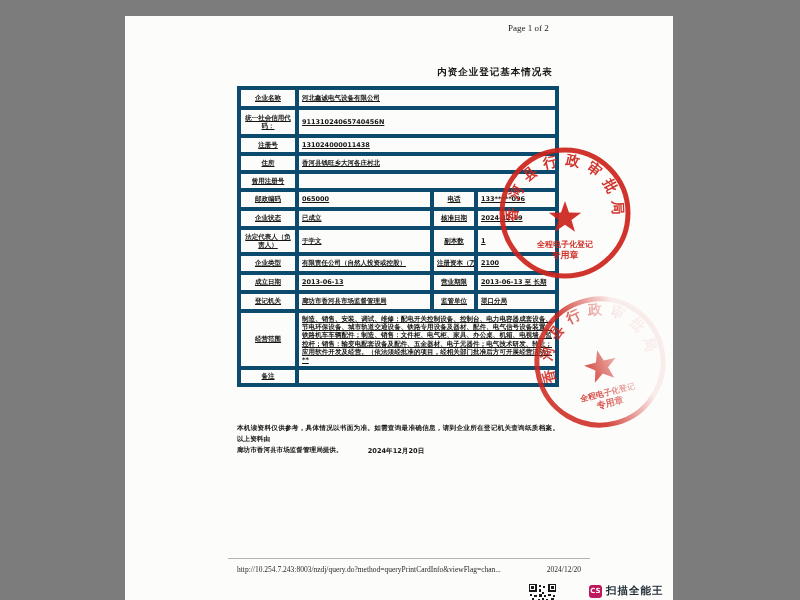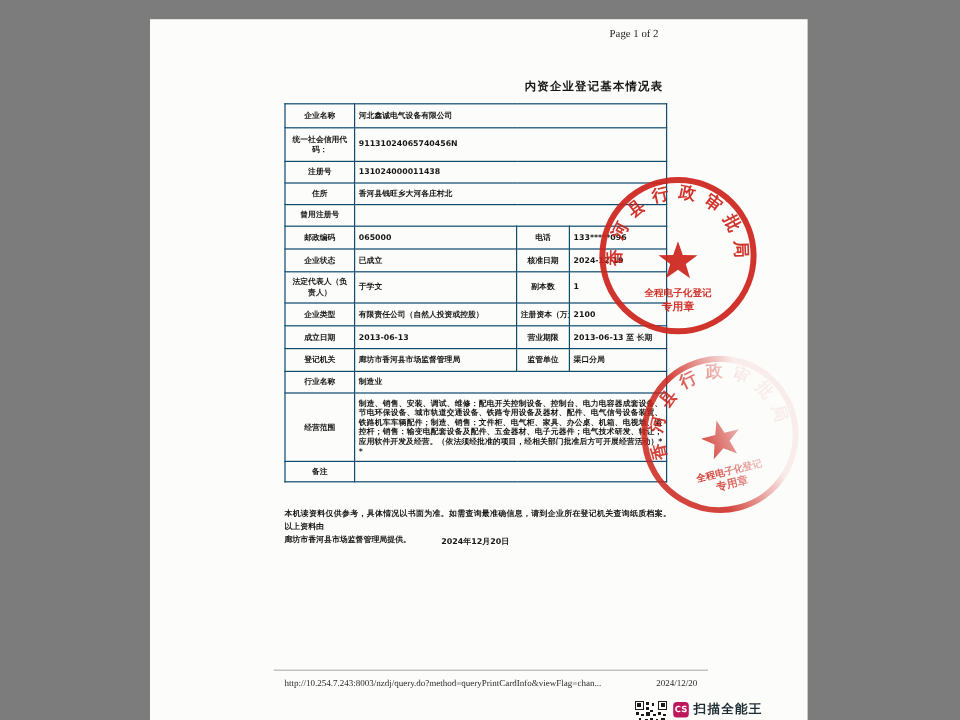--- a/index.html
+++ b/index.html
@@ -5,22 +5,22 @@
   html,body{margin:0;padding:0;}
   .canvas{position:relative;width:800px;height:600px;background:#7c7c7c;overflow:hidden;
           font-family:"DejaVu Sans","Liberation Sans",sans-serif;color:#161616;}
   .page{position:absolute;left:125px;top:16px;width:548px;height:600px;background:#fcfcfa;}
   .page-indicator{position:absolute;left:383px;top:7px;font-family:"Liberation Serif",serif;
           font-size:9px;color:#222;}
   .doc-title{position:absolute;left:0;top:50px;width:652px;text-align:center;
           font-size:9.5px;font-weight:700;letter-spacing:1px;margin-left:44px;}
   table.form-table{position:absolute;left:112px;top:70px;width:318px;border-collapse:collapse;
           table-layout:fixed;}
-  table.form-table td{border:1px solid #0c4a6e;font-size:6.5px;font-weight:600;
-          padding:1px 3px;line-height:1.25;overflow:hidden;word-break:break-all;}
+  table.form-table td{border:4px solid #0c4a6e;font-size:6.5px;font-weight:600;
+          padding:1px 3px;line-height:1.25;overflow:hidden;word-break:break-all;text-decoration:underline;}
   td.lab{text-align:center;vertical-align:middle;}
   td.val{text-align:left;vertical-align:middle;}
   td.small-lab{font-size:5.5px;white-space:nowrap;padding:1px 1px;text-align:center;}
   td.scope{font-size:6.6px;line-height:1.6;padding:2px 4px;text-align:justify;vertical-align:middle;}
   .footer-note{position:absolute;left:112px;top:407px;width:322px;font-size:6.6px;
           font-weight:600;line-height:1.7;text-align:justify;}
   .footer-date{position:absolute;left:112px;top:431px;width:318px;text-align:center;
           font-size:6.6px;font-weight:600;}
   .sep-line{position:absolute;left:103px;top:542px;width:362px;height:1px;background:#b3b3b3;}
   .url-row{position:absolute;left:112px;top:549px;width:344px;display:flex;
@@ -29,21 +29,21 @@
   .stamp{position:absolute;width:140px;height:140px;pointer-events:none;}
   .stamp1{left:370px;top:127px;opacity:.92;}
   .stamp2{left:405px;top:276px;opacity:.85;transform:rotate(-14deg);
           -webkit-mask-image:linear-gradient(80deg,#000 38%,rgba(0,0,0,.08) 72%);
           mask-image:linear-gradient(80deg,#000 38%,rgba(0,0,0,.08) 72%);}
   .camscanner{position:absolute;left:404px;top:568px;display:flex;align-items:flex-start;}
   .qr{width:27px;height:27px;}
   .cs-col{margin-left:5px;}
   .cs-row{display:flex;align-items:center;}
   .cs-logo{width:13px;height:13px;background:#be185d;border-radius:3px;color:#fff;
-          font-size:7px;font-weight:700;display:flex;align-items:center;justify-content:center;}
+          font-size:7px;font-weight:700;display:flex;align-items:center;justify-content:center;margin-left:28px;}
   .cs-brand{margin-left:4px;font-size:10.5px;font-weight:700;color:#1d2b33;letter-spacing:1px;}
   .cs-tagline{margin-top:2px;margin-left:1px;font-size:5px;color:#9aa3a8;letter-spacing:.5px;}
   .stamp text{fill:#cd241c;}
 </style>
 </head>
 <body>
 
 <div class="canvas">
   <div class="page">
 
@@ -106,24 +106,20 @@
         <td class="lab">成立日期</td>
         <td class="val">2013-06-13</td>
         <td class="lab">营业期限</td>
         <td class="val">2013-06-13 至 长期</td>
       </tr>
       <tr style="height:19px">
         <td class="lab">登记机关</td>
         <td class="val">廊坊市香河县市场监督管理局</td>
         <td class="lab">监管单位</td>
         <td class="val">渠口分局</td>
-      </tr>
-      <tr style="height:18px">
-        <td class="lab">行业名称</td>
-        <td class="val" colspan="3">制造业</td>
       </tr>
       <tr style="height:57px">
         <td class="lab">经营范围</td>
         <td class="scope" colspan="3">制造、销售、安装、调试、维修：配电开关控制设备、控制台、电力电容器成套设备、节电环保设备、城市轨道交通设备、铁路专用设备及器材、配件、电气信号设备装置、铁路机车车辆配件；制造、销售：文件柜、电气柜、家具、办公桌、机箱、电视墙、监控杆；销售：输变电配套设备及配件、五金器材、电子元器件；电气技术研发、转让；应用软件开发及经营。（依法须经批准的项目，经相关部门批准后方可开展经营活动）**</td>
       </tr>
       <tr style="height:17px">
         <td class="lab">备注</td>
         <td class="val" colspan="3"></td>
       </tr>
     </tbody>

